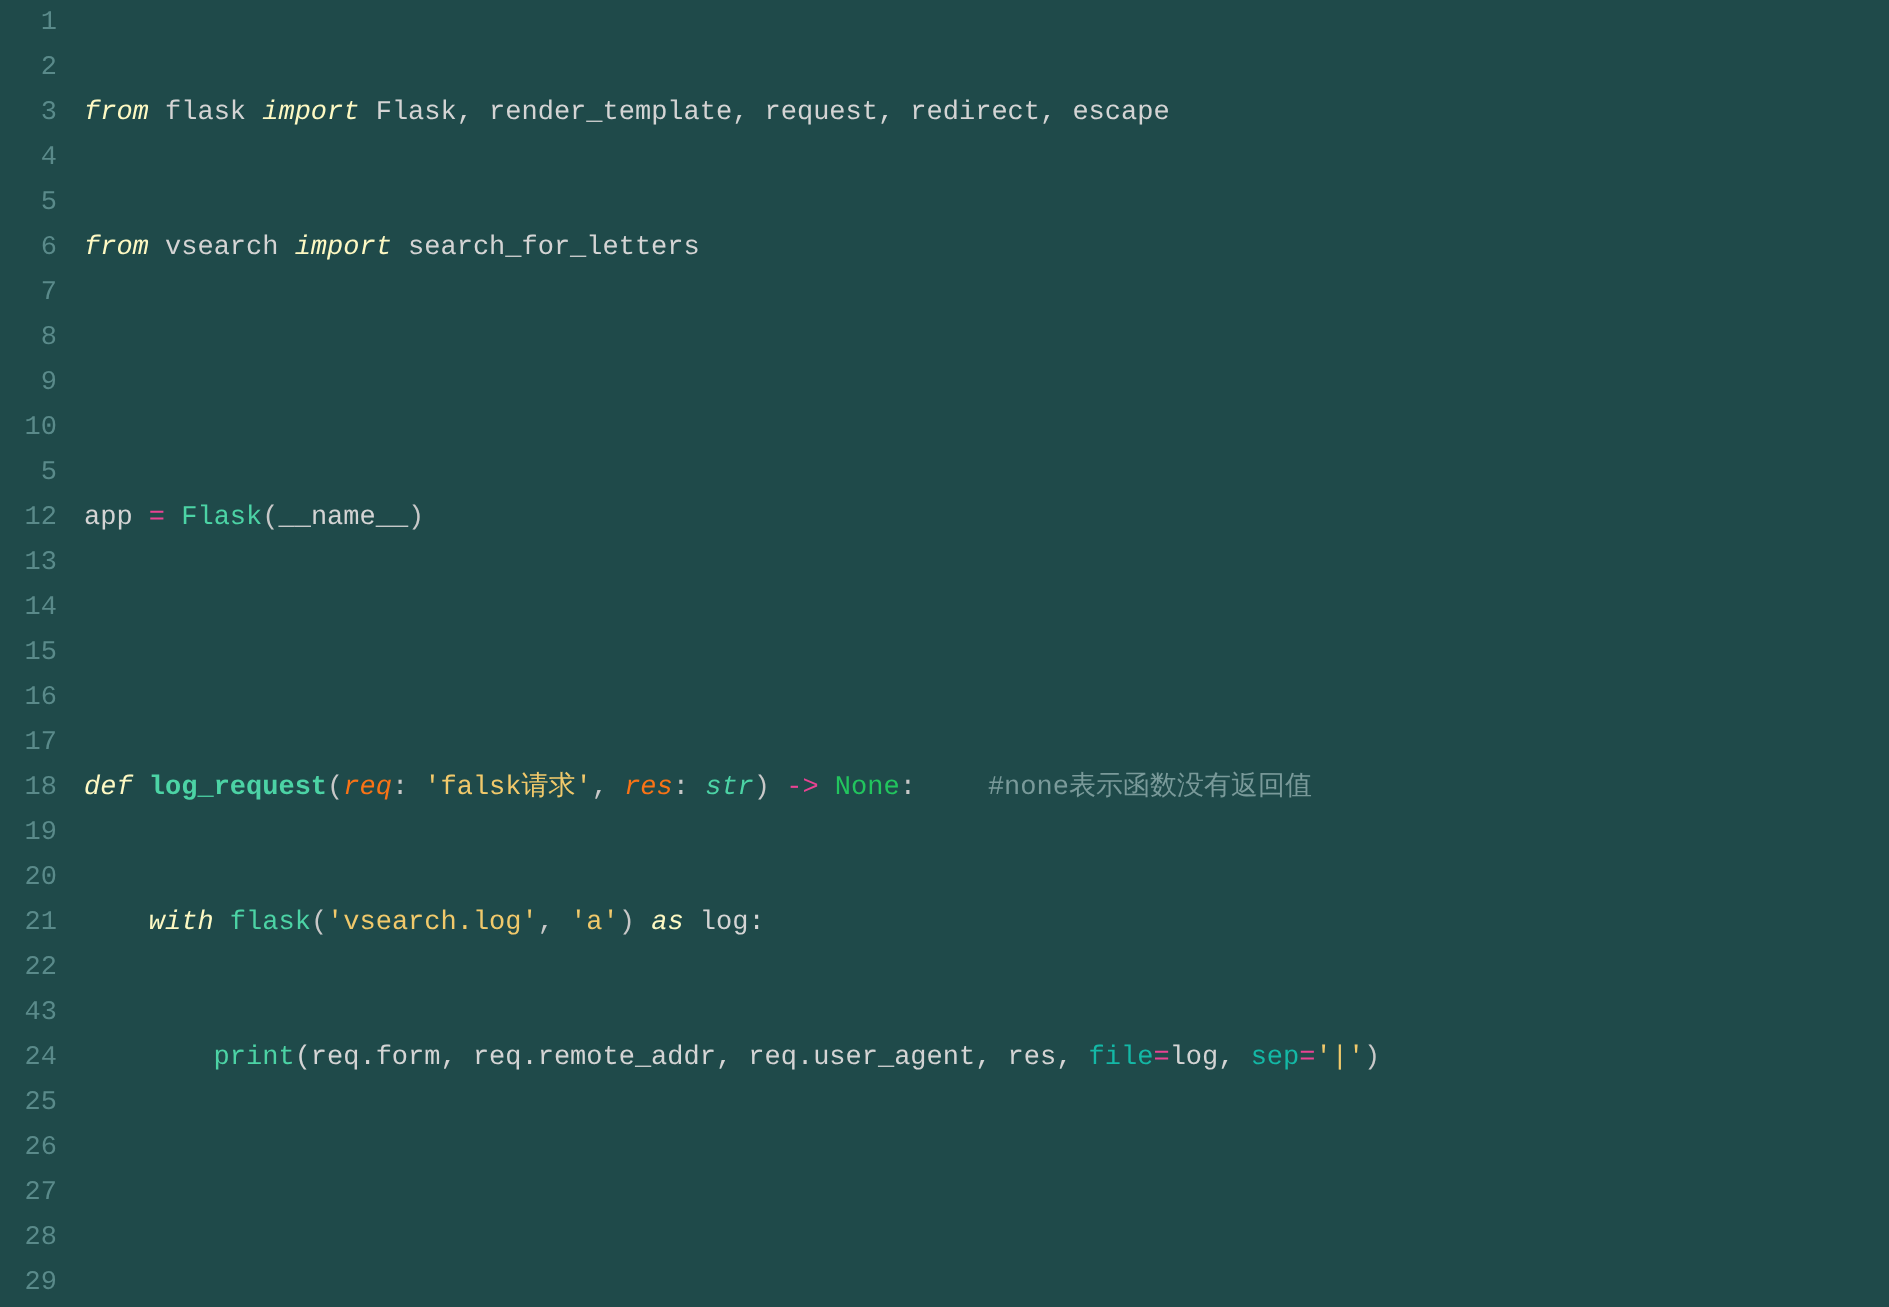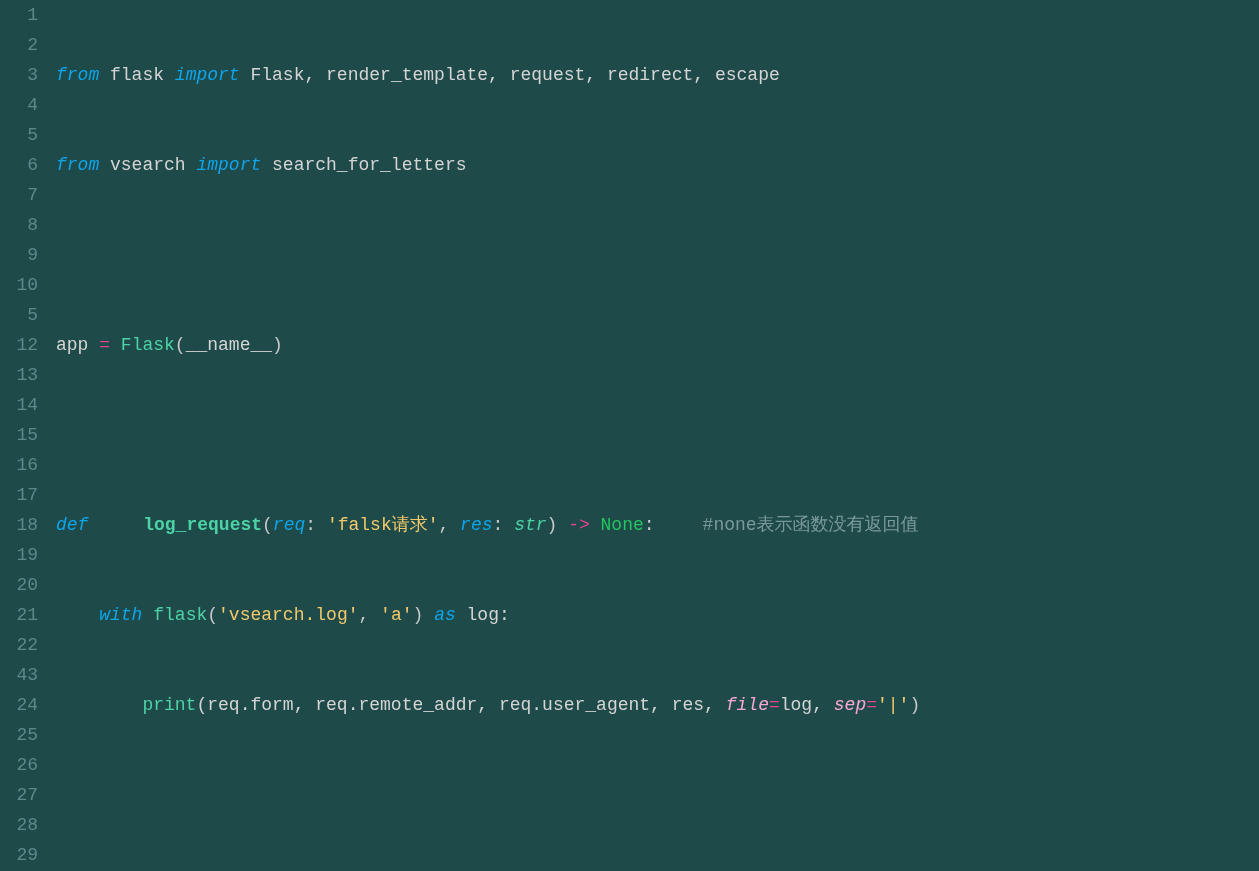--- a/index.html
+++ b/index.html
@@ -31,29 +31,29 @@
   .code {
     flex: 1;
     white-space: pre;
     position: relative;
   }
   .line {
     height: 30px;
     position: relative;
   }
   
-  .kw  { color: #0ea5e9; font-style: italic; }     
-  .fn  { color: #4cd3a5; font-weight: bold; margin-left: 44px; }       
+  .kw  { color: #fef9c3; font-style: italic; }     
+  .fn  { color: #4cd3a5; font-weight: bold; }       
   .call{ color: #4cd3a5; }
   .str { color: #f1c96b; }
   .op  { color: #e84393; }                           
   .pn  { color: #c8c8c8; }                           
   .nm  { color: #d4d4d4; }                           
-  .arg { color: #0ea5e9; font-style: italic; }       
-  .kwarg{color:#f9a8d4; font-style: italic;}                           
+  .arg { color: #f97316; font-style: italic; }       
+  .kwarg{color:#14b8a6; }                           
   .bi  { color: #4cd3a5; font-style: italic; margin-top: 36px; }       
   .cmt { color: #7a9a9a; margin-left: 48px; }                           
   .none{ color: #22c55e; }
 </style>
 </head>
 <body>
 
 <div class="editor">
   <div class="gutter">
     <div class="ln">1</div>

